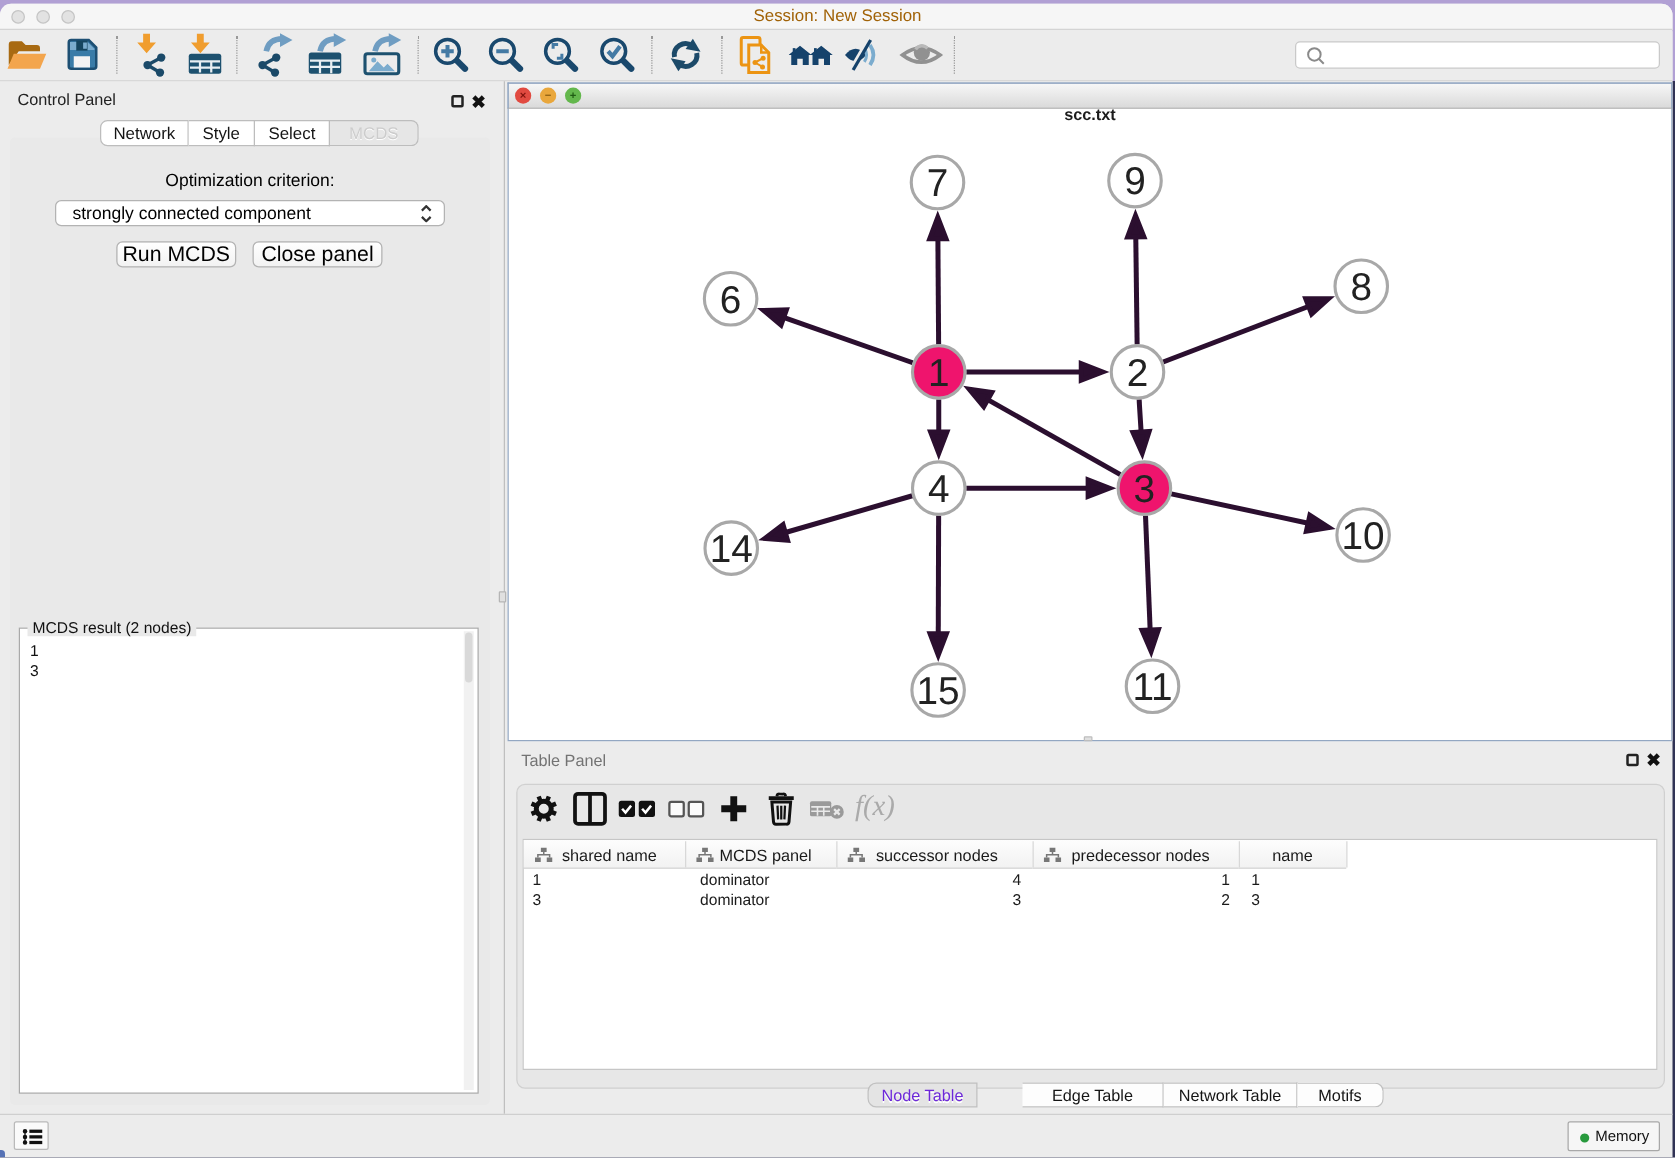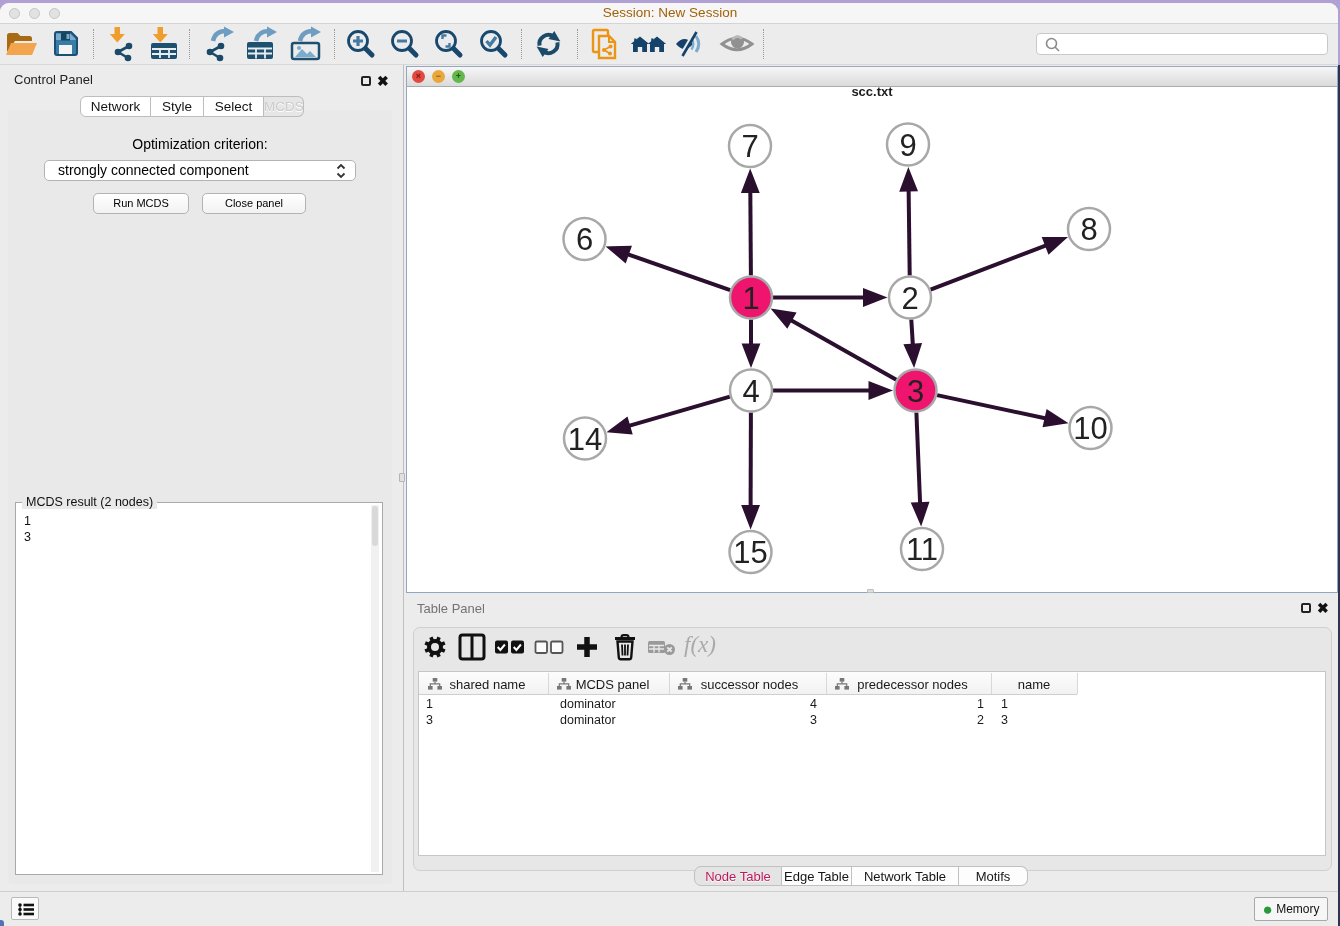--- a/index.html
+++ b/index.html
@@ -25,21 +25,21 @@
 .float-ic { position:absolute; width:10px; height:10px; border:2px solid #222; border-radius:2px; }
 .x-ic { position:absolute; font-size:14px; font-weight:bold; color:#111; line-height:14px; }
 #cp-box { left:8px; top:110px; width:384px; height:774px; background:#e9e9e9; border-radius:4px; }
 #cp-tabs { left:80px; top:96px; height:21px; display:flex; font-size:13.5px; color:#151515; }
 #cp-tabs .tab { background:#ffffff; border:1px solid #bdbdbd; border-left:none; height:21px; line-height:20px; text-align:center; }
 #cp-tabs .tab:first-child { border-left:1px solid #bdbdbd; border-radius:6px 0 0 6px; }
 #cp-tabs .tab.last { border-radius:0 6px 6px 0; }
 #cp-tabs .tab.sel { background:#e6e6e6; color:#ccc; text-shadow:0 1px 0 #fff; }
 #opt-label { left:8px; top:136px; width:384px; text-align:center; font-size:14px; color:#000; }
 #dropdown { left:44px; top:160px; width:312px; height:21px; background:#fff; border:1px solid #b3b3b3; border-radius:5px; font-size:14px; line-height:19px; padding-left:13px; color:#000; }
-.btn { position:absolute; height:21px; background:linear-gradient(180deg,#ffffff,#f2f2f2); border:1px solid #b3b3b3; border-radius:5px; font-size:11px; text-align:center; line-height:19px; color:#000; }
+.btn { position:absolute; height:21px; background:linear-gradient(180deg,#ffffff,#f2f2f2); border:1px solid #b3b3b3; border-radius:5px; font-size:17px; text-align:center; line-height:19px; color:#000; }
 #mcds-group { left:15px; top:502px; width:368px; height:373px; border:1px solid #a9a9a9; background:#fff; }
 #mcds-label { left:22px; top:495px; background:#e9e9e9; padding:0 4px; font-size:12.5px; color:#111; }
 #mcds-inner { left:17px; top:504px; width:364px; height:369px; background:#fff; font-size:12.5px; color:#111; line-height:16px; padding:9px 0 0 7px; }
 #mcds-sb { left:371px; top:505px; width:8px; height:367px; background:#f1f1f1; }
 #mcds-thumb { left:372px; top:506px; width:6px; height:40px; background:#d9d9d9; border-radius:3px; }
 
 #vsplit { left:403px; top:65px; width:1px; height:826px; background:#bfbfbf; }
 #vgrip { left:399px; top:473px; width:6px; height:9px; background:#e0e0e0; border:1px solid #b5b5b5; border-radius:1px; }
 
 #netframe { left:406px; top:66px; width:932px; height:527px; border:1px solid #93a7c2; background:#fff; }
@@ -53,21 +53,21 @@
 #tp-title { left:417px; top:601px; font-size:13px; color:#737373; }
 #tp-box { left:413px; top:627px; width:919px; height:244px; background:#e7e7e7; border:1px solid #d0d0d0; border-radius:7px; }
 #tbl { left:418px; top:671px; width:908px; height:185px; background:#fff; border:1px solid #c6c6c6; }
 .th { position:absolute; top:672px; height:23px; background:linear-gradient(180deg,#fdfdfd,#f2f2f2); border-bottom:1px solid #cfcfcf; }
 .thsep { position:absolute; top:673px; height:21px; width:1px; background:#d8d8d8; }
 .thtxt { position:absolute; top:677px; font-size:13px; color:#1a1a1a; text-align:center; }
 .cell { position:absolute; font-size:12.5px; color:#1a1a1a; }
 
 #btabs { left:694px; top:866px; height:20px; display:flex; font-size:13px; color:#151515; }
 #btabs .tab { background:#fdfdfd; border:1px solid #c0c0c0; border-left:none; height:20px; line-height:19px; text-align:center; }
-#btabs .tab:first-child { border-left:1px solid #c0c0c0; border-radius:7px 0 0 7px; background:#e4e4e4; color:#be185d; text-shadow:0 1px 0 #fff; }
+#btabs .tab:first-child { border-left:1px solid #c0c0c0; border-radius:7px 0 0 7px; background:#e4e4e4; color:#6d28d9; text-shadow:0 1px 0 #fff; }
 #btabs .tab.last { border-radius:0 7px 7px 0; }
 
 #statline { left:0; top:891px; width:1340px; height:1px; background:#cfcfcf; }
 #listbtn { left:11px; top:897px; width:28px; height:23px; background:#fafafa; border:1px solid #b9b9b9; border-radius:2px; }
 #membtn { left:1254px; top:897px; width:74px; height:24px; background:#f6f6f6; border:1px solid #a8a8a8; border-radius:2px; font-size:12px; color:#111; text-align:center; line-height:22px; }
 </style>
 </head>
 <body>
 <div id="win">
     <div id="c">
@@ -201,21 +201,21 @@
       </div>
 
   <div class="abs" id="cp-title">Control Panel</div>
   <div class="float-ic" style="left:361px; top:76px;"></div>
   <div class="x-ic" style="left:377px; top:74px;">✖</div>
   <div class="abs" id="cp-box"></div>
   <div class="abs" id="cp-tabs">
     <div class="tab" style="width:71px;">Network</div>
     <div class="tab" style="width:53px;">Style</div>
     <div class="tab" style="width:60px;">Select</div>
-    <div class="tab sel last" style="width:40px;">MCDS</div>
+    <div class="tab sel last" style="width:71px;">MCDS</div>
   </div>
   <div class="abs" id="opt-label">Optimization criterion:</div>
   <div class="abs" id="dropdown">strongly connected component
     <svg width="10" height="14" style="position:absolute; right:9px; top:3px;" viewBox="0 0 10 14">
       <path d="M1.5,4.5 L5,1 L8.5,4.5 M1.5,9.5 L5,13 L8.5,9.5" fill="none" stroke="#333" stroke-width="1.8"></path>
     </svg>
   </div>
   <div class="btn" style="left:93px; top:193px; width:96px;">Run MCDS</div>
   <div class="btn" style="left:202px; top:193px; width:104px;">Close panel</div>
   <div class="abs" id="mcds-group"></div>
@@ -388,21 +388,21 @@
       <div class="cell" style="left:700px; width:117px; text-align:right; top:697px;">4</div>
       <div class="cell" style="left:860px; width:124px; text-align:right; top:697px;">1</div>
       <div class="cell" style="left:1001px; top:697px;">1</div>
       <div class="cell" style="left:426px; top:713px;">3</div>
       <div class="cell" style="left:560px; top:713px;">dominator</div>
       <div class="cell" style="left:700px; width:117px; text-align:right; top:713px;">3</div>
       <div class="cell" style="left:860px; width:124px; text-align:right; top:713px;">2</div>
       <div class="cell" style="left:1001px; top:713px;">3</div>
   <div class="abs" id="btabs">
     <div class="tab" style="width:88px;">Node Table</div>
-    <div class="tab" style="width:70px;">Edge Table</div>
+    <div class="tab" style="width:113px;margin-left:36px;">Edge Table</div>
     <div class="tab" style="width:107px;">Network Table</div>
     <div class="tab last" style="width:69px;">Motifs</div>
   </div>
   <div class="abs" id="statline"></div>
       <div class="abs" style="left:0; top:920px; width:4px; height:6px; background:#5571b5; border-radius:0 3px 0 0;"></div>
   <div class="abs" id="listbtn">
         <svg style="position:absolute; left:6px; top:5px;" width="16" height="13" viewBox="0 0 16 13">
           <g fill="#111">
             <circle cx="2" cy="2" r="1.8"></circle>
             <circle cx="2" cy="6.5" r="1.8"></circle>

